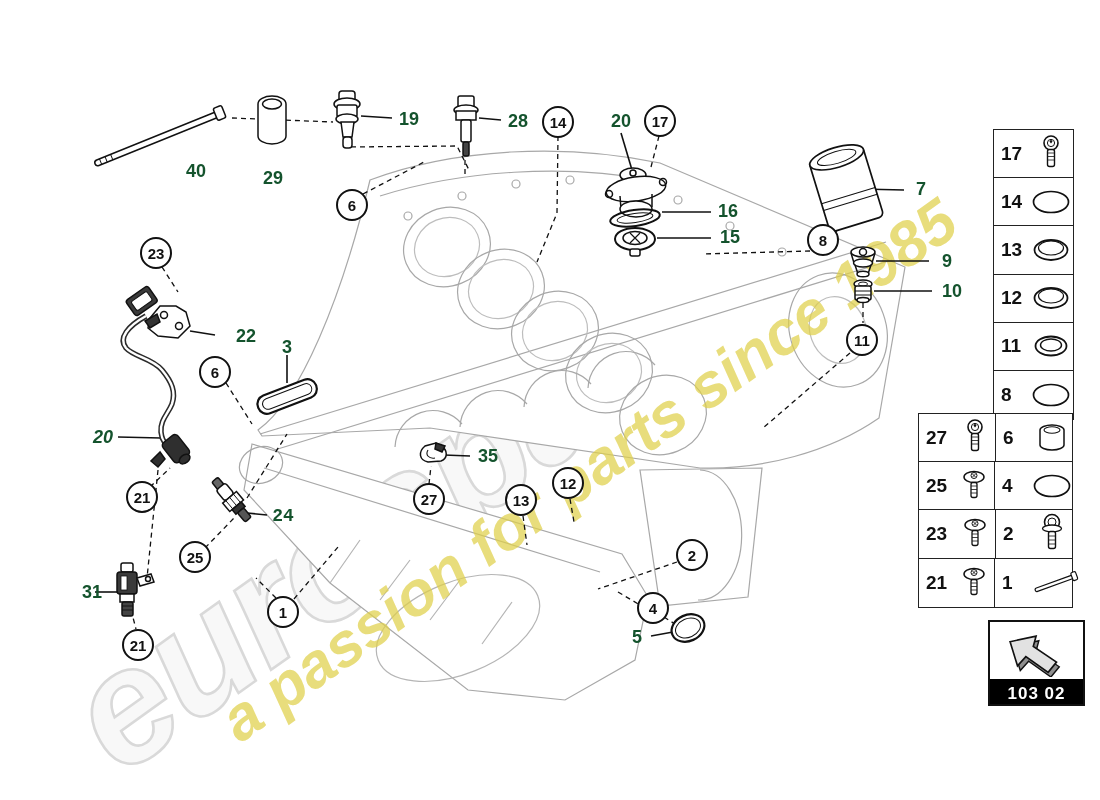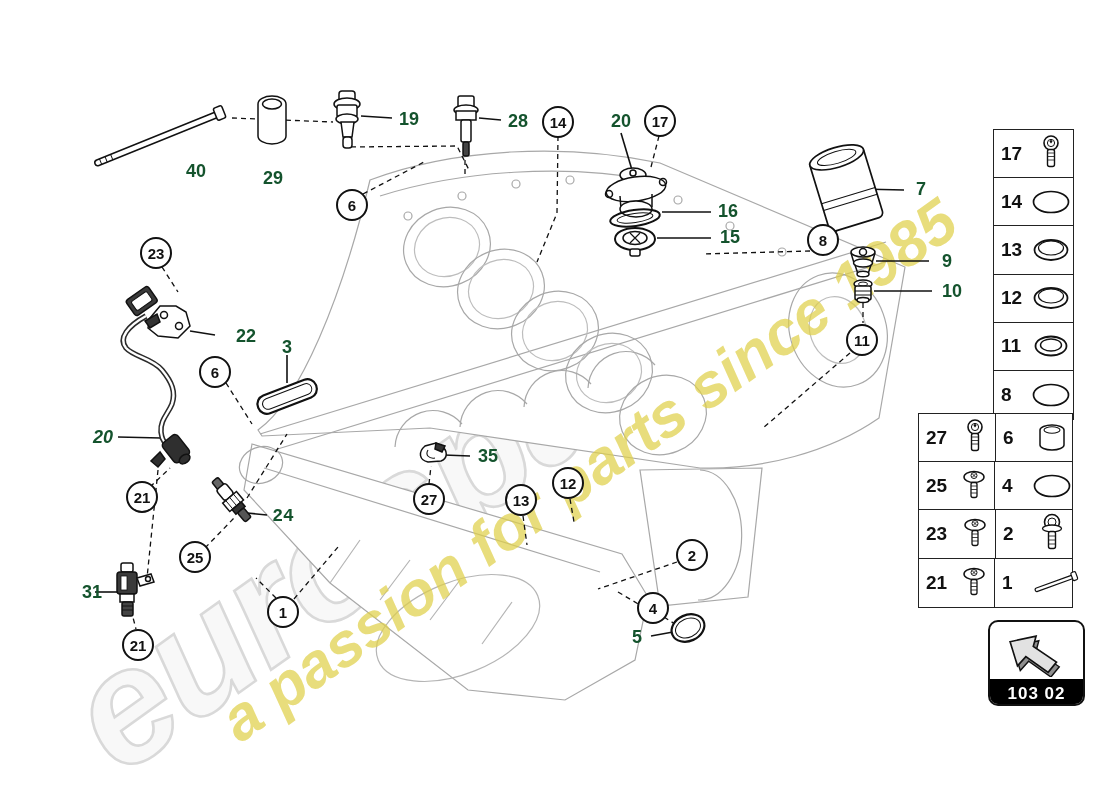--- a/index.html
+++ b/index.html
@@ -20,21 +20,21 @@
   .legend-col .lrow:last-child{border-bottom:none;}
   .legend-grid{position:absolute;left:918px;top:413px;width:155px;border:1.6px solid #222;background:#fff;box-sizing:border-box;}
   .legend-grid .grow{display:flex;height:48.2px;border-bottom:1.6px solid #222;box-sizing:border-box;}
   .legend-grid .grow:last-child{border-bottom:none;}
   .legend-grid .gcell{flex:1;display:flex;align-items:center;box-sizing:border-box;cursor:pointer;}
   .legend-grid .gcell:first-child{border-right:1.6px solid #222;}
   .lnum{font-weight:bold;font-size:19px;color:#111;padding-left:7px;min-width:28px;}
   .licon{flex:1;display:flex;align-items:center;justify-content:center;}
   
   .nav-box{position:absolute;left:988px;top:620px;width:97px;height:86px;border:2.5px solid #111;
-           border-radius:10px;background:#fff;box-sizing:border-box;overflow:hidden;cursor:pointer;}
+           border-radius:0;background:#fff;box-sizing:border-box;overflow:hidden;cursor:pointer;}
   .nav-box .arrowarea{height:57px;display:flex;align-items:center;justify-content:center;}
   .nav-box .codeband{height:29px;background:#000;color:#fff;font-weight:bold;font-size:17px;
                      display:flex;align-items:center;justify-content:center;letter-spacing:1px;}
 </style>
 </head>
 <body>
 
 <div class="stage">
 
   <div class="artwrap">

